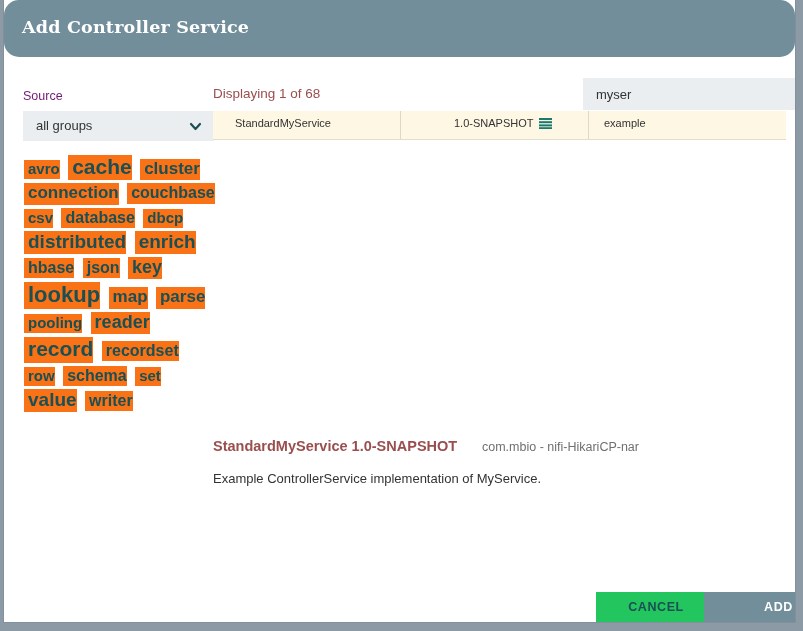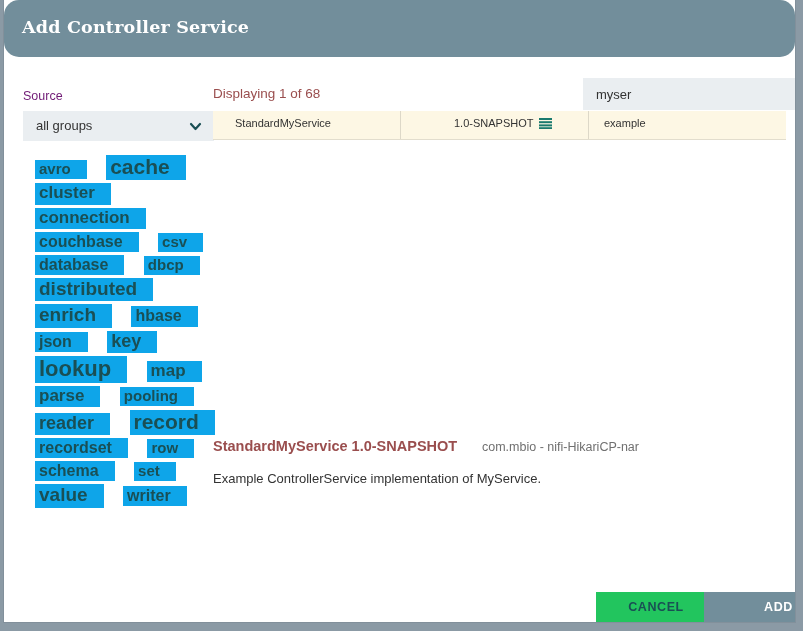--- a/index.html
+++ b/index.html
@@ -91,25 +91,25 @@
 
   .tagcloud {
     position: absolute;
     left: 19px;
     top: 155px;
     width: 196px;
     line-height: 1.0;
   }
   .tag {
     display: inline-block;
-    background: #0ea5e9;
+    background: #f97316;
     color: #1a4f54;
     font-weight: bold;
-    padding: 1px 16px 2px 4px;
-    margin: 0 3px 3px 12px;
+    padding: 1px 0 2px 4px;
+    margin: 0 3px 3px 1px;
     cursor: pointer;
     vertical-align: baseline;
     line-height: 1.07;
   }
 
   
   .displaying {
     position: absolute;
     left: 209px;
     top: 86px;

